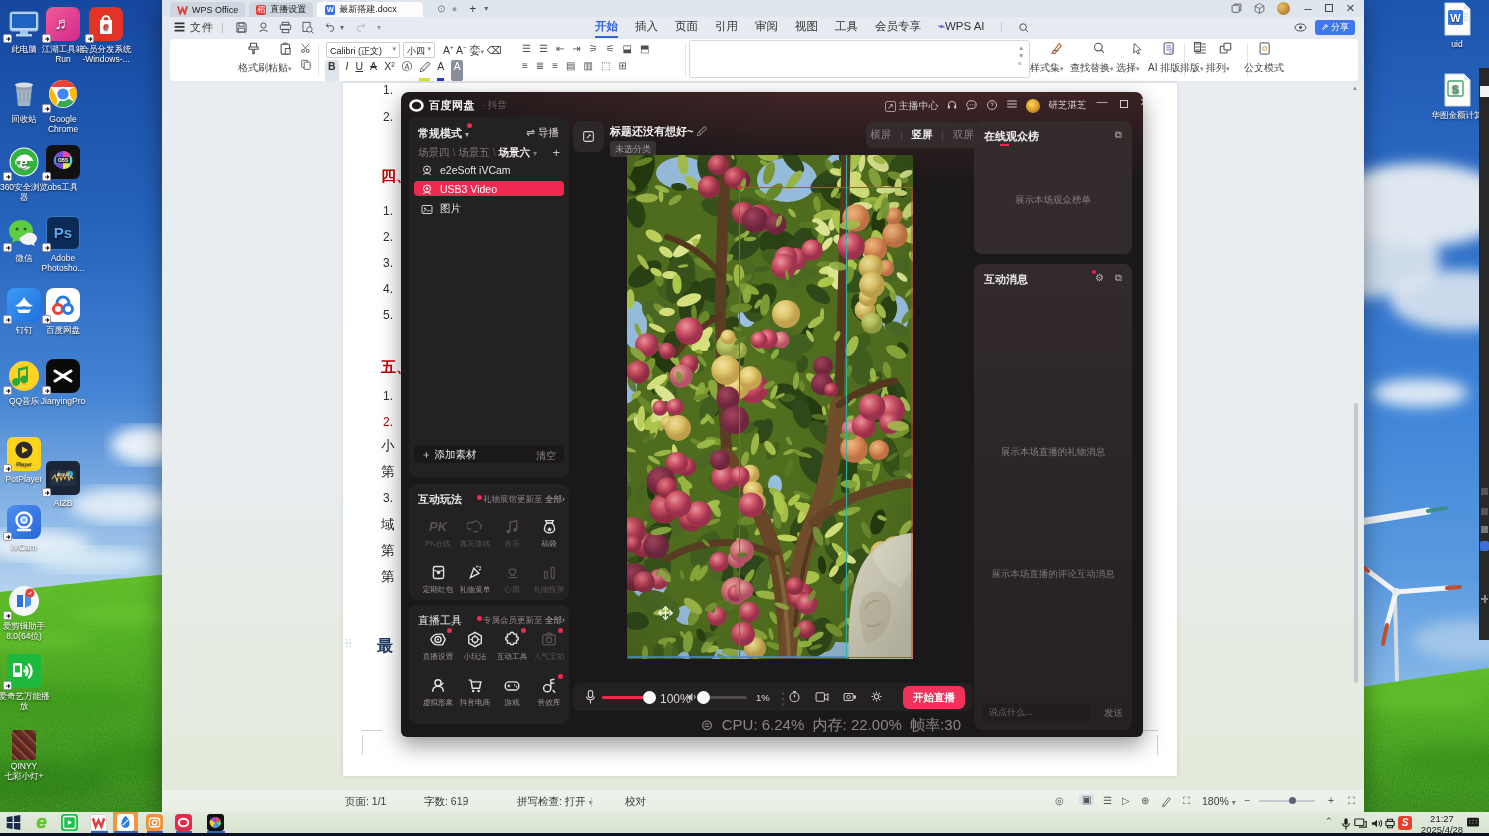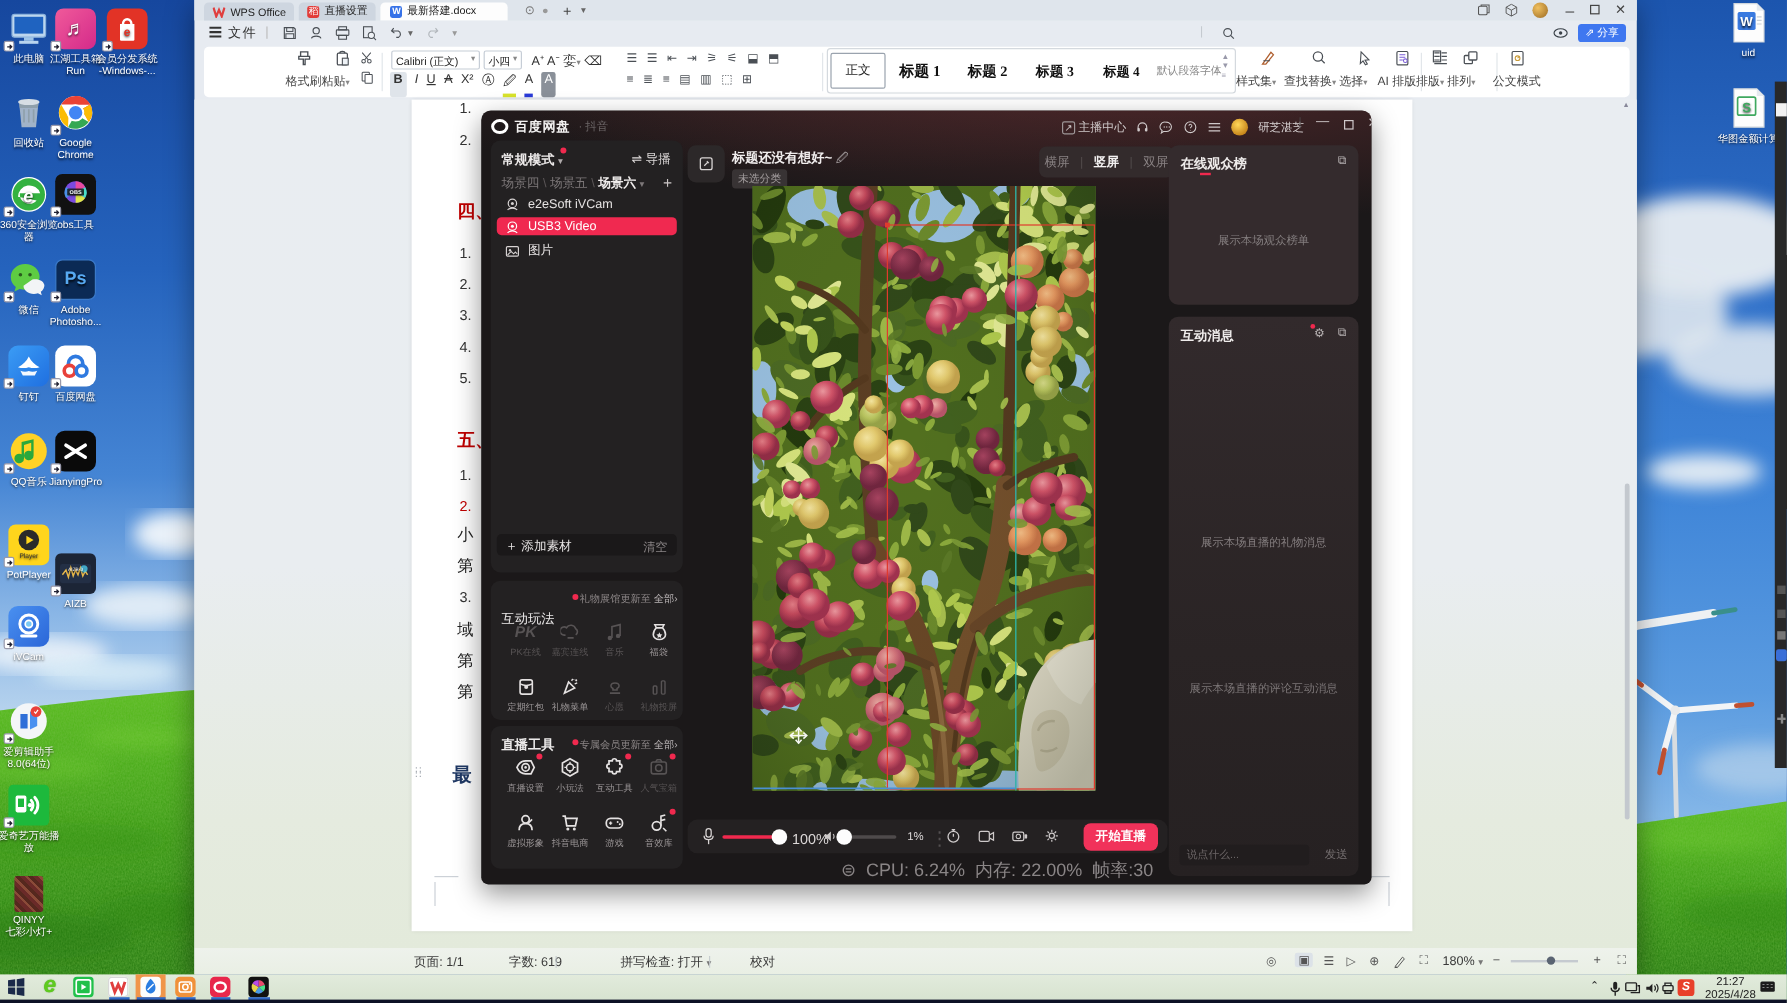--- a/index.html
+++ b/index.html
@@ -347,20 +347,31 @@
         <path d="M16 16 l3 3" stroke="#4a4f55" stroke-width="1.4"></path>
       </svg>
   <svg style="margin-left:10px" width="13" height="12" viewBox="0 0 20 20">
         <path d="M6 4 L3 8 l4 3 M3.5 8 h9 a5 5 0 0 1 0 9 h-3" fill="none" stroke="#4a4f55" stroke-width="1.6"></path>
       </svg>
   <span style="font-size:8px;color:#666;margin-left:3px">▾</span>
   <svg style="margin-left:10px" width="13" height="12" viewBox="0 0 20 20">
         <path d="M14 4 l3 4 -4 3 M16.5 8 h-9 a5 5 0 0 0 0 9 h3" fill="none" stroke="#b0b5ba" stroke-width="1.6"></path>
       </svg>
   <span style="font-size:8px;color:#999;margin-left:10px">▾</span>
+  <div style="position:absolute;left:433px;top:19px;display:flex;gap:17px;font-size:11.5px;color:#333">
+   <span style="color:#3166d6;font-weight:bold;border-bottom:2.5px solid #3166d6;padding-bottom:2px">开始</span>
+        <span>插入</span>
+        <span>页面</span>
+        <span>引用</span>
+        <span>审阅</span>
+        <span>视图</span>
+        <span>工具</span>
+        <span>会员专享</span>
+        <span style="color:#333"><b style="color:#7a5cd6">⌁</b>WPS AI</span>
+  </div>
   <span style="position:absolute;left:838px;top:21px;color:#c2c8ce;font-size:10px">|</span>
       <svg style="position:absolute;left:856px;top:22px" width="12" height="12" viewBox="0 0 20 20">
         <circle cx="8.5" cy="8.5" r="5.5" fill="none" stroke="#4a4f55" stroke-width="1.6"></circle>
         <path d="M12.5 12.5 l4.5 4.5" stroke="#4a4f55" stroke-width="1.6"></path>
       </svg>
   <div style="position:absolute;right:9px;top:20px;display:flex;align-items:center;gap:8px">
    <svg width="13" height="9" viewBox="0 0 20 14">
           <ellipse cx="10" cy="7" rx="8.5" ry="5.5" fill="none" stroke="#3a4148" stroke-width="1.5"></ellipse>
           <circle cx="10" cy="7" r="2.2" fill="#3a4148"></circle>
         </svg>
@@ -408,28 +419,20 @@
         <span>Ⓐ</span>
         <span style="border-bottom:3px solid #d8e22a">🖉</span>
         <span style="border-bottom:3px solid #2a3bd8;color:#333">A</span>
         <span style="background:#8a9099;color:#fff;padding:0 2.5px;border-radius:2px">A</span>
   </div>
 
   <div class="abs" style="left:360px;top:6px;font-size:10px;color:#4a4f55;letter-spacing:8px;white-space:nowrap">☰☰⇤⇥⚞⚟⬓⬒</div>
   <div class="abs" style="left:360px;top:23px;font-size:10px;color:#4a4f55;letter-spacing:8px;white-space:nowrap">≡≣≡▤▥⬚⊞</div>
 
   <div class="abs" style="left:527px;top:3px;width:341px;height:38px;border:1px solid #d4d9de;border-radius:3px;background:#fff"></div>
-  <div class="abs" style="left:530px;top:5px;width:334px;height:34px;display:flex;align-items:center">
-   <div style="border:1.5px solid #9aa3ae;border-radius:2px;width:46px;height:30px;display:flex;align-items:center;justify-content:center;font-size:10.5px;color:#222;font-family:'Liberation Serif',serif;flex:none">正文</div>
-   <div style="width:57px;text-align:center;font-size:12.5px;font-weight:bold;color:#111;font-family:'Liberation Serif',serif;flex:none">标题 1</div>
-   <div style="width:56px;text-align:center;font-size:12px;font-weight:bold;color:#111;font-family:'Liberation Serif',serif;flex:none">标题 2</div>
-   <div style="width:56px;text-align:center;font-size:11.5px;font-weight:bold;color:#111;font-family:'Liberation Serif',serif;flex:none">标题 3</div>
-   <div style="width:55px;text-align:center;font-size:11px;font-weight:bold;color:#111;font-family:'Liberation Serif',serif;flex:none">标题 4</div>
-   <div style="width:58px;text-align:center;font-size:9px;color:#888;font-family:'Liberation Serif',serif;flex:none">默认段落字体</div>
-  </div>
   <div class="abs" style="left:856px;top:7px;color:#99a;font-size:6.5px;line-height:8px">▲<br>▼<br>≡</div>
 
   <svg class="abs" style="left:888px;top:4px" width="14" height="15" viewBox="0 0 20 20">
         <path d="M3 17 L13 3 l3 3 L7 17 Z" fill="none" stroke="#b06030" stroke-width="1.5"></path>
         <path d="M4 13 h8" stroke="#4a4f55" stroke-width="1.3"></path>
       </svg>
   <div class="abs rlbl" style="left:868px;top:24px;width:52px">样式集<span style="font-size:7px;color:#888">▾</span></div>
   <svg class="abs" style="left:930px;top:4px" width="14" height="15" viewBox="0 0 20 20">
         <circle cx="9" cy="8" r="5.5" fill="none" stroke="#4a4f55" stroke-width="1.5"></circle>
         <path d="M13 12 l4 4" stroke="#4a4f55" stroke-width="1.5"></path>
@@ -524,21 +527,21 @@
 <div class="abs" id="app">
     <div id="appglow"></div>
 
  <div class="abs" style="left:8px;top:6px;display:flex;align-items:center;gap:5px">
   <svg width="15" height="13" viewBox="0 0 30 26">
         <ellipse cx="15" cy="13" rx="12" ry="10" fill="none" stroke="#fff" stroke-width="5"></ellipse>
       </svg>
   <span style="color:#f2f0f0;font-size:11px;font-weight:bold;letter-spacing:.5px">百度网盘</span>
   <span style="color:#6b6566;font-size:9.5px;margin-left:2px">· 抖音</span>
  </div>
- <div class="abs" style="left:484px;top:7px;display:flex;align-items:center;gap:8px;color:#cfc9ca;font-size:10px">
+ <div class="abs" style="left:484px;top:7px;display:flex;align-items:flex-start;gap:8px;color:#cfc9ca;font-size:10px">
   <span style="font-size:10px"><span style="border:1px solid #9d9697;border-radius:2px;padding:0 1px;font-size:8px">↗</span> 主播中心</span>
       <svg width="12" height="12" viewBox="0 0 20 20">
         <path d="M4 12 v-2 a6 6 0 0 1 12 0 v2" fill="none" stroke="#cfc9ca" stroke-width="1.6"></path>
         <rect x="3" y="11" width="3.5" height="5" rx="1.5" fill="#cfc9ca"></rect>
         <rect x="13.5" y="11" width="3.5" height="5" rx="1.5" fill="#cfc9ca"></rect>
       </svg>
       <svg width="12" height="12" viewBox="0 0 20 20">
         <path d="M10 3 a7 6.5 0 0 1 0 13 h-4 l-3 2 1-3.5 a7 6.5 0 0 1 6-11.5 Z" fill="none" stroke="#cfc9ca" stroke-width="1.5"></path>
         <circle cx="7" cy="9.7" r=".9" fill="#cfc9ca"></circle>
         <circle cx="10.5" cy="9.7" r=".9" fill="#cfc9ca"></circle>
@@ -591,21 +594,21 @@
         </svg>
    图片</div>
 
   <div class="abs" style="left:5px;top:328px;width:150px;height:18px;background:#1a1819;border-radius:4px">
    <span style="position:absolute;left:7px;top:3px;color:#e8e5e5;font-size:10.5px">＋ 添加素材</span>
    <span style="position:absolute;right:8px;top:4px;color:#8b8687;font-size:10px">清空</span>
   </div>
  </div>
 
  <div class="panel" style="left:8px;top:392px;width:160px;height:116px">
-  <div class="abs" style="left:9px;top:24px;color:#eceaea;font-size:11px;font-weight:normal">互动玩法</div>
+  <div class="abs" style="left:9px;top:8px;color:#eceaea;font-size:11px;font-weight:bold">互动玩法</div>
   <div class="abs" style="left:68px;top:11px;width:5px;height:5px;border-radius:50%;background:#f0294e"></div>
   <div class="abs" style="left:74px;top:10px;color:#8b8586;font-size:8.5px;white-space:nowrap;width:86px;overflow:hidden">礼物展馆更新至 <span style="color:#b9b4b5">全部›</span></div>
   <div class="cell" style="left:10px;top:33px">
         <span class="gi" style="color:#575354;font-size:13px;font-style:italic;font-weight:bold">PK</span>
         <span class="gl" style="color:#575354">PK在线</span>
       </div>
   <div class="cell" style="left:47px;top:33px">
         <svg class="gi" width="17" height="17" viewBox="0 0 20 20">
           <path d="M5 13 a4 4 0 1 1 1-7 a5 5 0 0 1 9 1 a3.5 3.5 0 0 1 0 6" fill="none" stroke="#575354" stroke-width="1.6"></path>
           <path d="M7 16 h6" stroke="#575354" stroke-width="1.6"></path>
@@ -654,21 +657,21 @@
   <div class="cell" style="left:121px;top:79px">
         <svg class="gi" width="17" height="17" viewBox="0 0 20 20">
           <rect x="4" y="9" width="3.5" height="8" rx="1" fill="none" stroke="#575354" stroke-width="1.4"></rect>
           <rect x="12" y="4" width="3.5" height="13" rx="1" fill="none" stroke="#575354" stroke-width="1.4"></rect>
         </svg>
         <span class="gl" style="color:#575354">礼物投屏</span>
       </div>
  </div>
 
  <div class="panel" style="left:8px;top:513px;width:160px;height:119px;background:#232122">
-  <div class="abs" style="left:9px;top:8px;color:#eceaea;font-size:11px;font-weight:bold">直播工具</div>
+  <div class="abs" style="left:9px;top:8px;color:#eceaea;font-size:11px;font-weight:normal">直播工具</div>
   <div class="abs" style="left:68px;top:11px;width:5px;height:5px;border-radius:50%;background:#f0294e"></div>
   <div class="abs" style="left:74px;top:10px;color:#8b8586;font-size:8.5px;white-space:nowrap;width:86px;overflow:hidden">专属会员更新至 <span style="color:#b9b4b5">全部›</span></div>
   <div class="cell" style="left:10px;top:25px">
         <span class="rdot"></span>
         <svg class="gi" width="18" height="18" viewBox="0 0 20 20">
           <path d="M10 2 l6 3 v5 c0 4-2.5 6.5-6 8 c-3.5-1.5-6-4-6-8 V5 Z" fill="none" stroke="#e4e1e1" stroke-width="1.6" transform="rotate(90 10 10)"></path>
           <circle cx="10" cy="10" r="3.4" fill="none" stroke="#e4e1e1" stroke-width="1.6"></circle>
           <circle cx="10" cy="10" r="1.2" fill="#e4e1e1"></circle>
         </svg>
         <span class="gl">直播设置</span>

